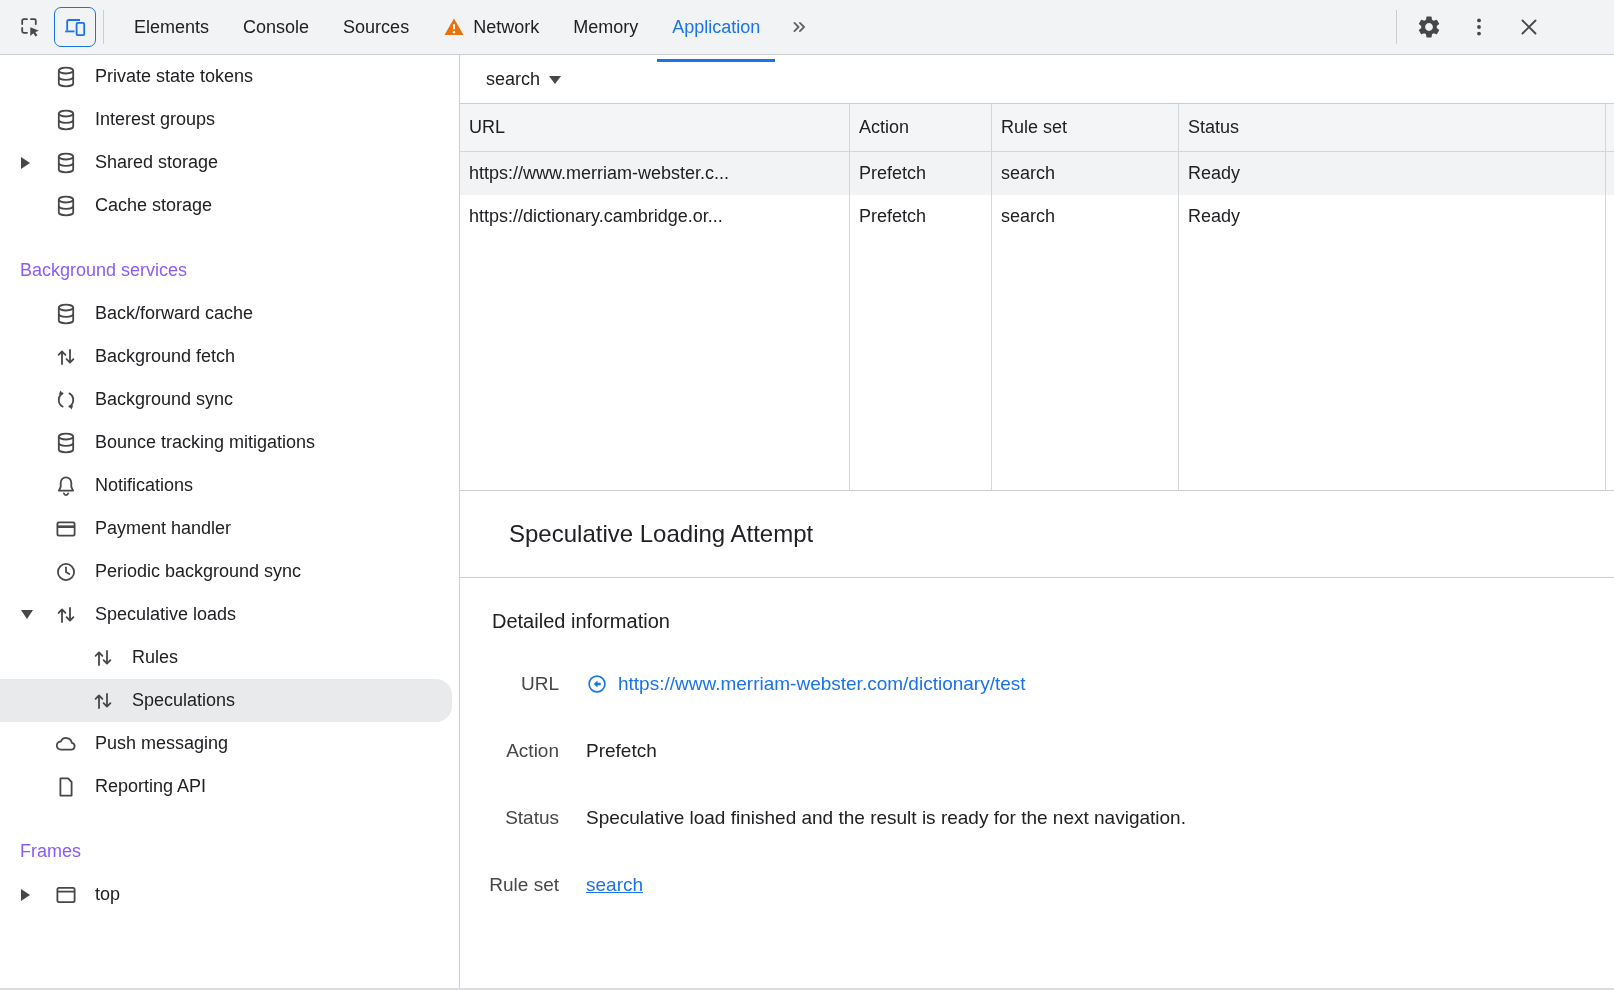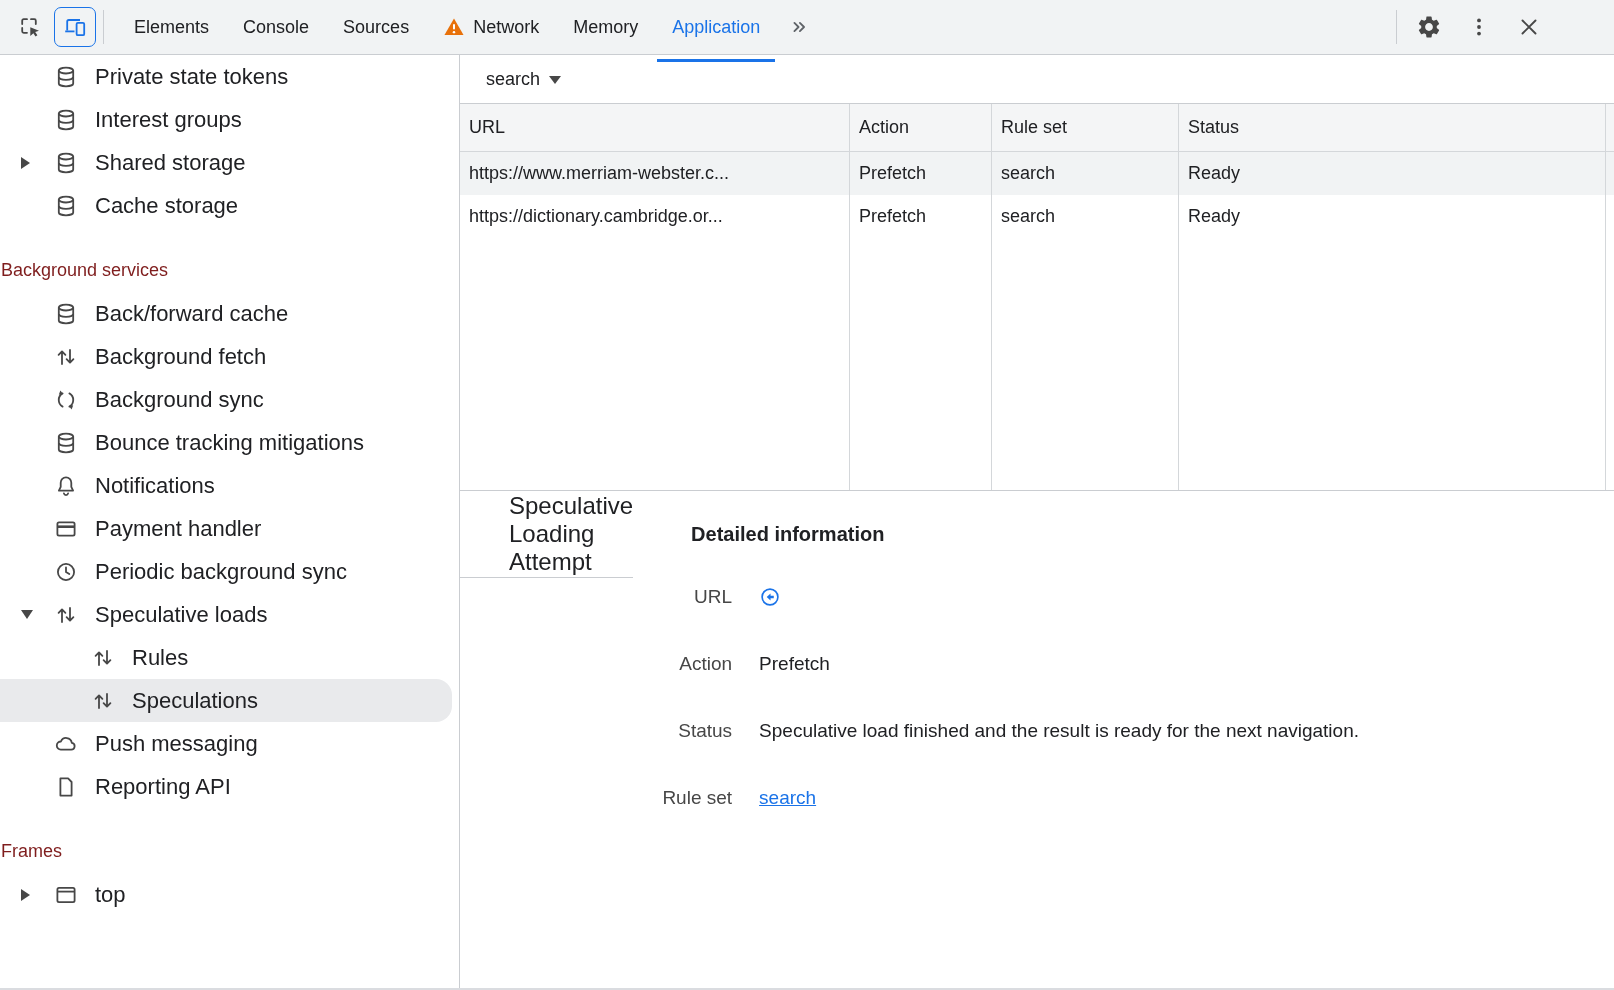--- a/index.html
+++ b/index.html
@@ -22,47 +22,47 @@
   .tb-right .tb-btn{margin:0 7px}
   .ic22{width:22px;height:22px}
   .ic24{width:24px;height:24px}
   .ic26{width:26px;height:26px}
 
   
   .content{display:flex;height:935px;flex:1}
 
   
   .sidebar{width:460px;flex:0 0 460px;border-right:1px solid #cacdd1;background:#fff;overflow:hidden;padding-top:0}
-  .srow{display:flex;align-items:center;height:43px;padding-left:16px;cursor:pointer;font-size:22px}
+  .srow{display:flex;align-items:center;height:43px;padding-left:16px;cursor:pointer;font-size:18px}
   .srow.child{padding-left:53px}
   .srow.selected{background:#e9eaec;border-radius:0 16px 16px 0;width:452px}
   .twisty{width:38px;flex:0 0 38px;display:flex;align-items:center;justify-content:flex-start;padding-left:5px}
   .tw-closed{width:0;height:0;border-top:6px solid transparent;border-bottom:6px solid transparent;border-left:9px solid #474747}
   .tw-open{width:0;height:0;border-left:6px solid transparent;border-right:6px solid transparent;border-top:9px solid #474747}
   .sicon{width:24px;flex:0 0 24px;display:flex;align-items:center;justify-content:center;color:#474747}
   .slabel{margin-left:17px;white-space:nowrap}
-  .sheading{height:43px;display:flex;align-items:center;padding-left:1px;font-size:18px;margin-top:22px;color:#7f1d1d}
+  .sheading{height:43px;display:flex;align-items:center;padding-left:20px;font-size:18px;margin-top:22px;color:#8b5cf6}
 
   
   .main{flex:1;display:flex;flex-direction:column;background:#fff;min-width:0}
   .filterbar{height:48px;flex:0 0 48px;display:flex;align-items:center;padding-left:26px}
   .filter-dd{display:flex;align-items:center;gap:9px;font-size:18px;color:#202124;cursor:pointer}
   .dd-arrow{width:0;height:0;border-left:6px solid transparent;border-right:6px solid transparent;border-top:8px solid #474747;margin-top:2px}
 
   .grid{display:grid;grid-template-columns:390px 142px 187px 427px 1fr;grid-template-rows:48px 43px 43px 1fr;height:388px;flex:0 0 388px;border-top:1px solid #cacdd1;border-bottom:1px solid #cacdd1}
   .gc{display:flex;align-items:center;padding:0 9px;font-size:18px;white-space:nowrap;overflow:hidden;border-right:1px solid #d4d7da}
   .gc.nr{border-right:none;padding:0}
   .hc{background:#f4f5f6;border-bottom:1px solid #d4d7da}
   .stripe{background:#f1f3f4}
 
   
-  .report{flex:1;display:flex;flex-direction:row;min-height:0}
+  .report{flex:1;display:flex;flex-direction:column;min-height:0}
   .report-title{height:87px;flex:0 0 87px;display:flex;align-items:center;padding-left:49px;font-size:24px;color:#202124;border-bottom:1px solid #cacdd1}
   .report-body{padding-top:32px}
-  .detail-head{font-size:20px;font-weight:700;margin-left:58px}
+  .detail-head{font-size:20px;font-weight:400;margin-left:32px}
   .fields{display:grid;grid-template-columns:99px 1fr;column-gap:27px;row-gap:45px;align-items:center;margin-top:40px}
   .flabel{text-align:right;font-size:19px;color:#474747}
   .fvalue{font-size:19px;color:#202124;display:flex;align-items:center;gap:10px}
   .link{color:#1a73e8;text-decoration:none;cursor:pointer}
   .link.ul{text-decoration:underline}
   .openurl{color:#1a73e8;display:flex;align-items:center;cursor:pointer}
 </style>
 </head>
 <body>
 
@@ -421,20 +421,21 @@
           <div class="detail-head">Detailed information</div>
           <div class="fields">
 
             <div class="flabel">URL</div>
             <div class="fvalue">
               <span class="openurl">
                   <svg class="ic22">
                     <use href="#i-openurl"></use>
                   </svg>
                 </span>
+              <a class="link">https://www.merriam-webster.com/dictionary/test</a>
             </div>
 
             <div class="flabel">Action</div>
             <div class="fvalue">Prefetch</div>
 
             <div class="flabel">Status</div>
             <div class="fvalue">Speculative load finished and the result is ready for the next navigation.</div>
 
             <div class="flabel">Rule set</div>
             <div class="fvalue">

